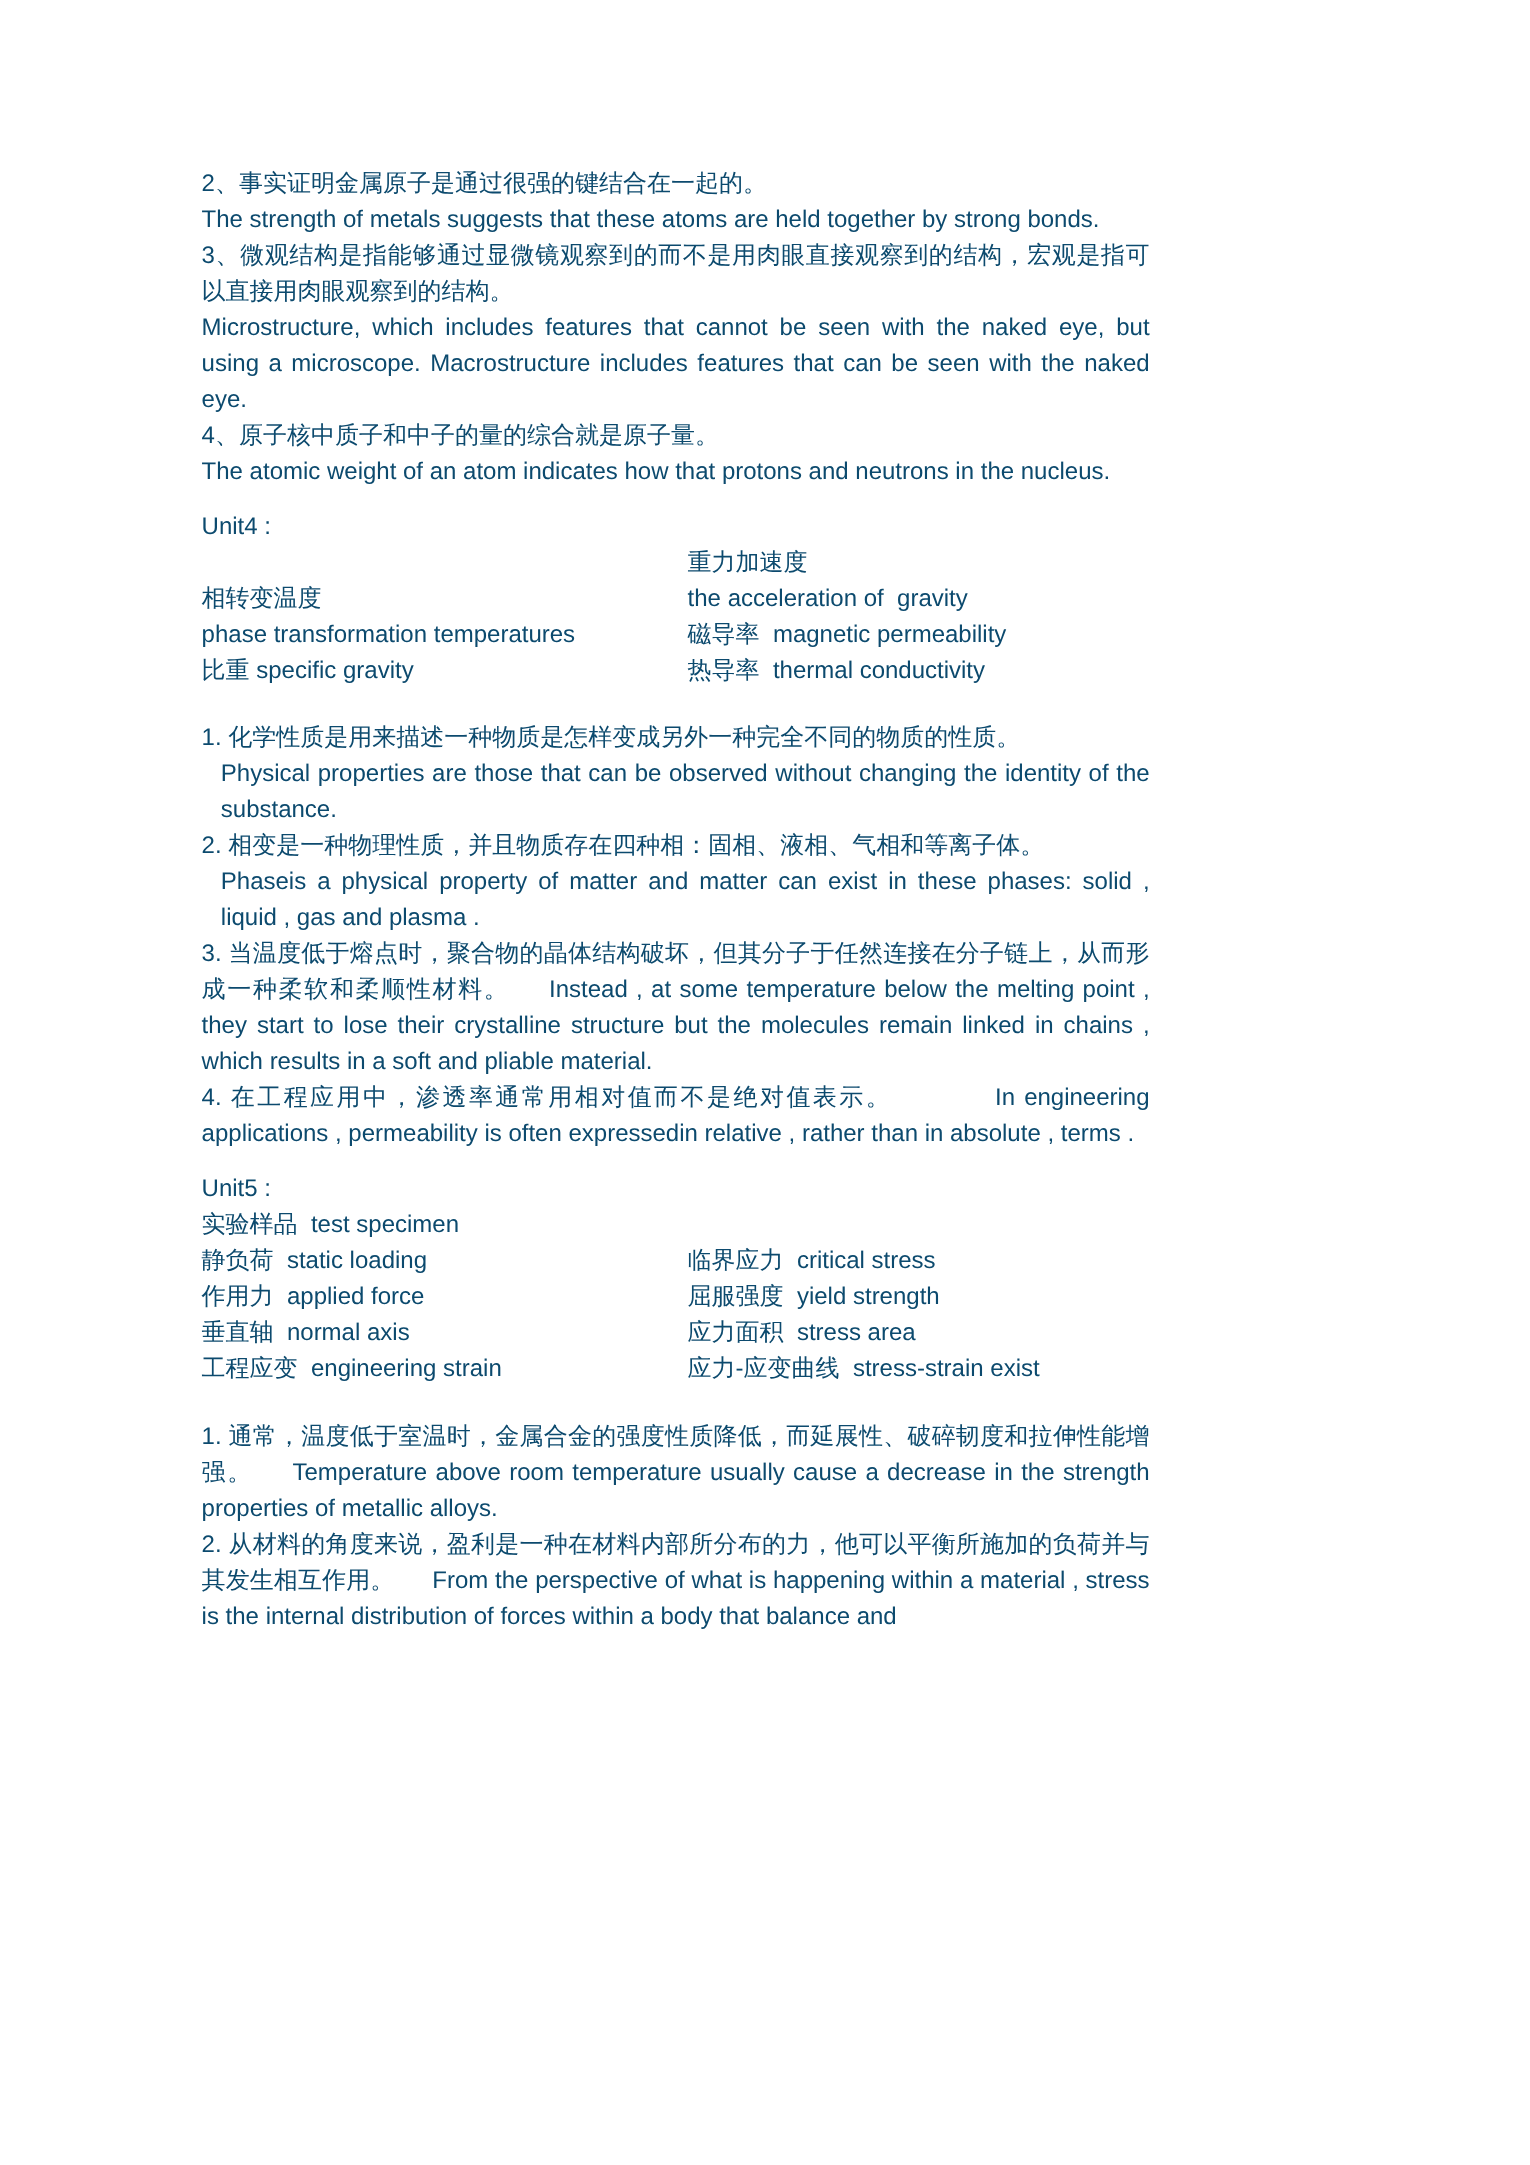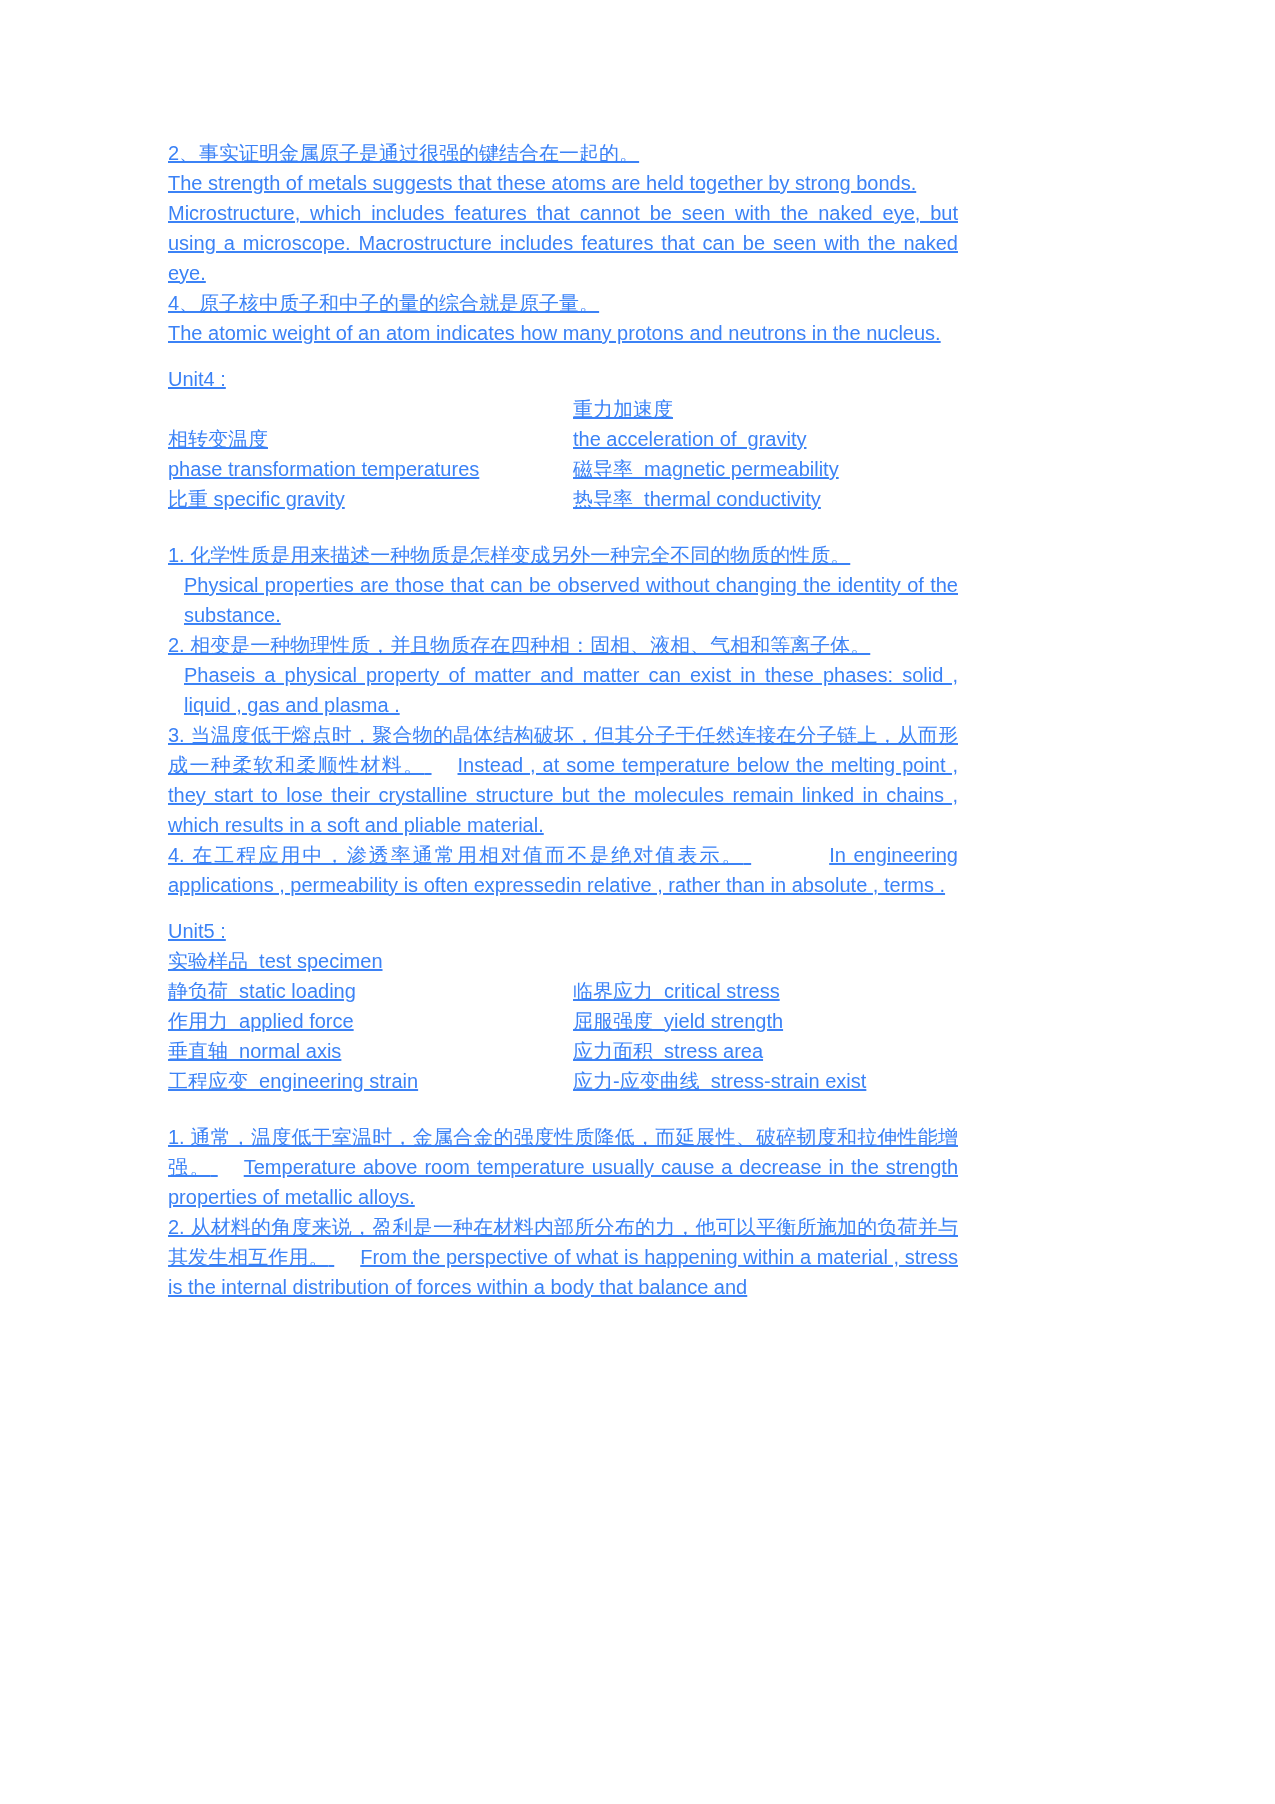--- a/index.html
+++ b/index.html
@@ -12,22 +12,21 @@
     position: relative;
   }
   .content {
     box-sizing: border-box;
     width: 100%;
     height: 100%;
     padding: 138px 317px 0 168px;
     font-family: "Liberation Sans", "DejaVu Sans", sans-serif;
     font-size: 20px;
     line-height: 30px;
-    color: #3b82f6;
-    text-decoration: underline;
+    color: #0c4a6e;
   }
   p { margin: 0; }
   .just { text-align: justify; }
   .heading { margin-top: 16px; }
   .vocab { display: flex; align-items: flex-end; }
   .vleft { flex: 0 0 405px; width: 405px; }
   .vright { flex: 1; }
   .vline { white-space: pre-wrap; line-height: 30px; }
   .items { margin-top: 26px; }
   .en-block { display: block; margin-left: 16px; }
@@ -35,23 +34,24 @@
   .en-wide { margin-left: 78px; }
 </style>
 </head>
 <body>
 
 <div class="page">
   <div class="content">
 
     <p class="cn just">2、事实证明金属原子是通过很强的键结合在一起的。</p>
     <p class="en just">The strength of metals suggests that these atoms are held together by strong bonds.</p>
+    <p class="cn just">3、微观结构是指能够通过显微镜观察到的而不是用肉眼直接观察到的结构，宏观是指可以直接用肉眼观察到的结构。</p>
     <p class="en just">Microstructure, which includes features that cannot be seen with the naked eye, but using a microscope. Macrostructure includes features that can be seen with the naked eye.</p>
     <p class="cn just">4、原子核中质子和中子的量的综合就是原子量。</p>
-    <p class="en just">The atomic weight of an atom indicates how many protons and neutrons in the nucleus.</p>
+    <p class="en just">The atomic weight of an atom indicates how that protons and neutrons in the nucleus.</p>
 
     <p class="heading">Unit4 :</p>
 
     <div class="vocab">
       <div class="vcol vleft">
         <div class="vline">相转变温度</div>
         <div class="vline">phase transformation temperatures</div>
         <div class="vline">比重 specific gravity</div>
       </div>
       <div class="vcol vright">

